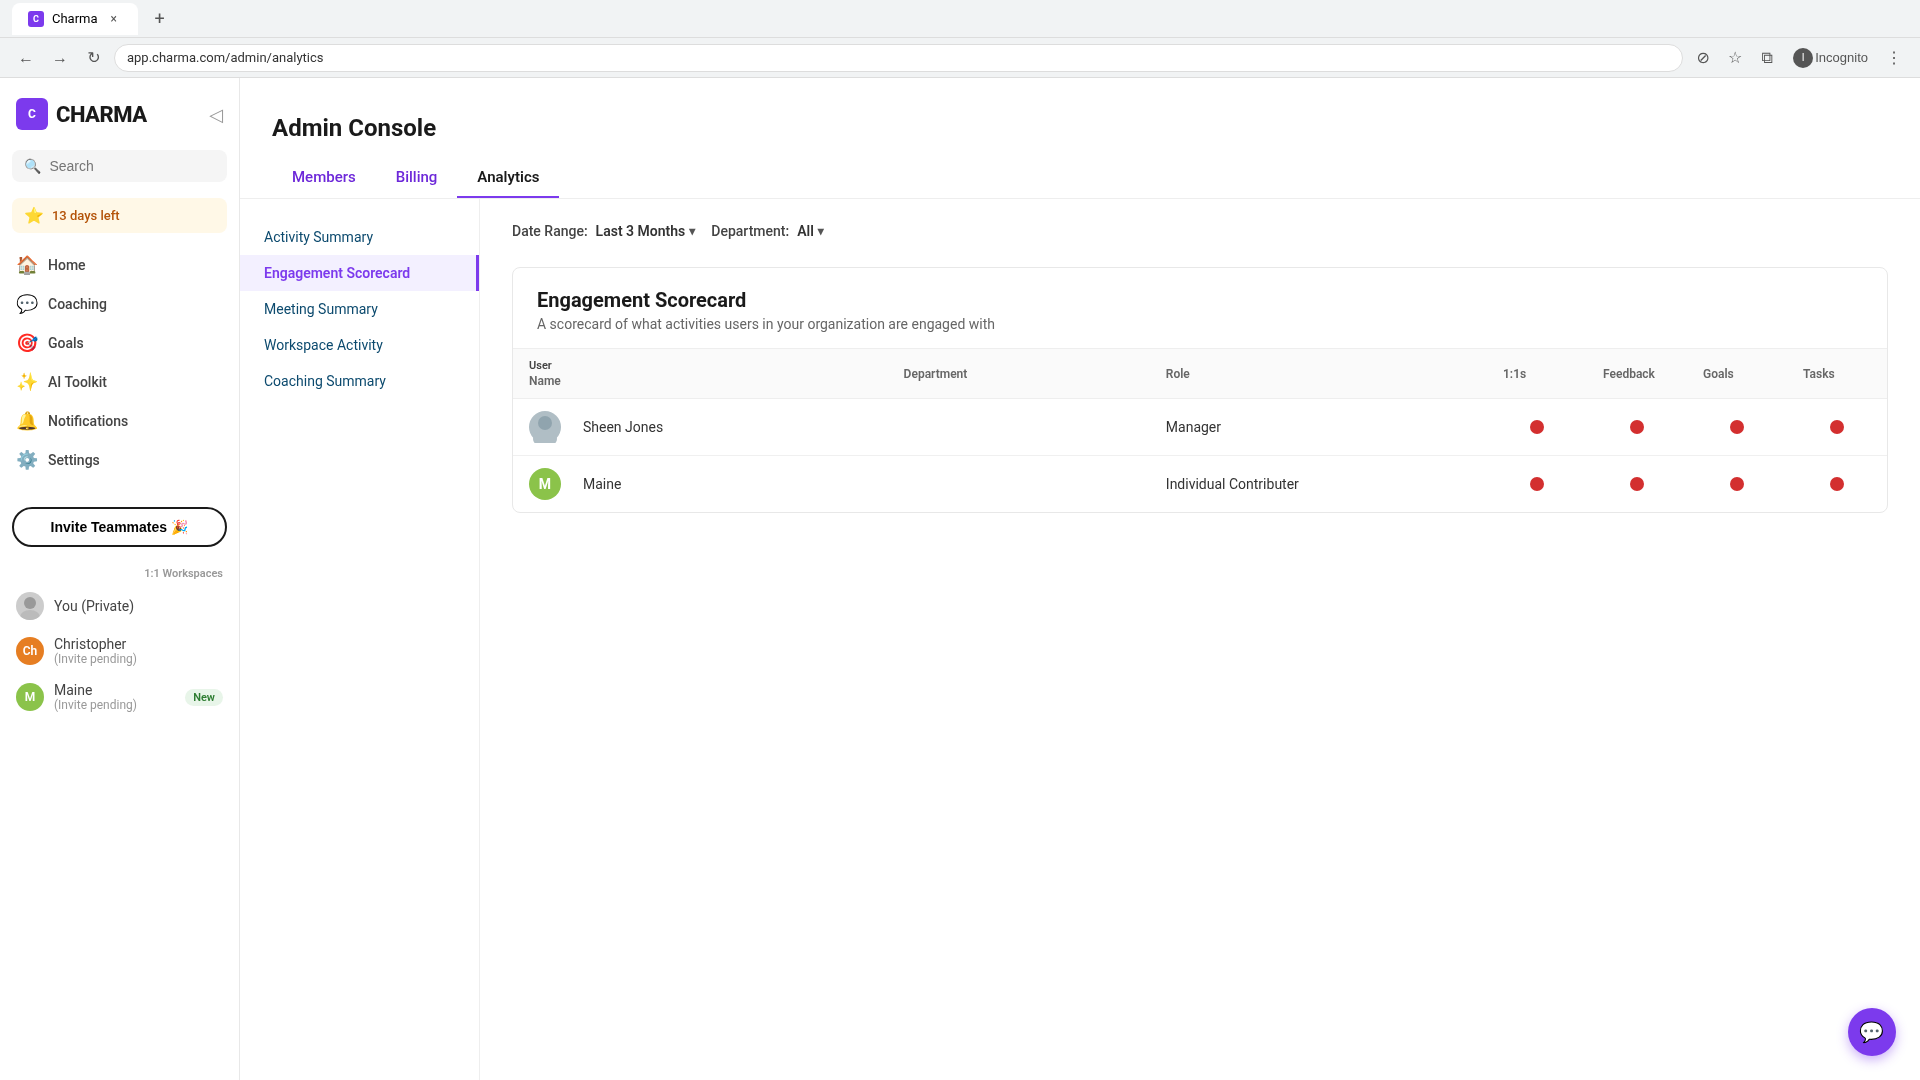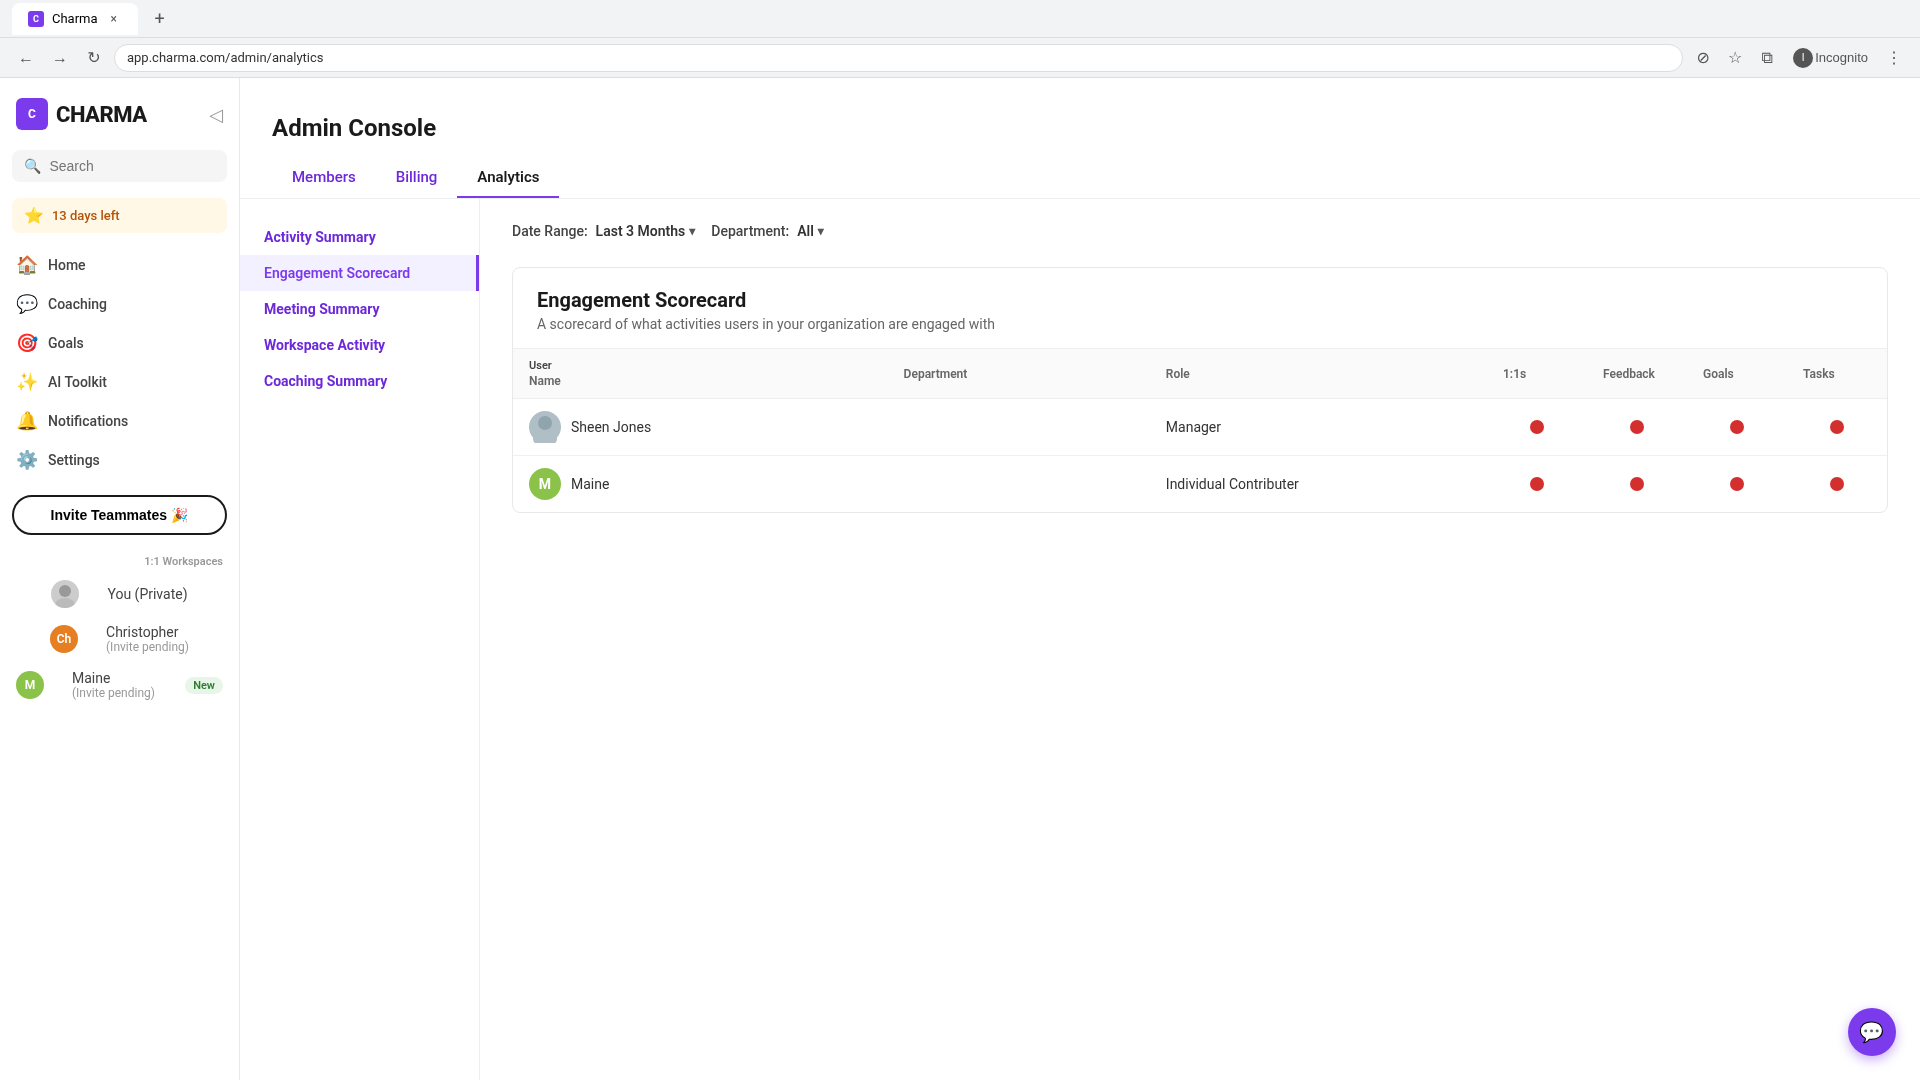--- a/index.html
+++ b/index.html
@@ -29,41 +29,41 @@
     .collapse-btn { color: #999; cursor: pointer; font-size: 18px; }
     .search-box { margin: 4px 12px 12px; background: #f5f5f5; border-radius: 8px; padding: 8px 12px; display: flex; align-items: center; gap: 8px; cursor: text; }
     .search-box input { background: none; border: none; outline: none; font-size: 14px; color: #666; width: 100%; }
     .search-icon { color: #999; font-size: 14px; }
     .trial-badge { margin: 4px 12px 12px; background: #fff8e7; border-radius: 8px; padding: 8px 12px; display: flex; align-items: center; gap: 8px; font-size: 13px; color: #b45309; font-weight: 500; }
     .trial-icon { font-size: 16px; }
 
     .nav-item { display: flex; align-items: center; gap: 10px; padding: 9px 16px; cursor: pointer; color: #444; font-size: 14px; font-weight: 500; border-radius: 0; transition: background 0.1s; }
     .nav-icon { font-size: 18px; width: 22px; text-align: center; }
 
-    .invite-btn { margin: 16px 12px 8px; border: 2px solid #1a1a1a; border-radius: 24px; padding: 10px 16px; font-size: 14px; font-weight: 600; cursor: pointer; background: none; width: calc(100% - 24px); text-align: center; }
+    .invite-btn { margin: 28px 12px 8px; border: 2px solid #1a1a1a; border-radius: 24px; padding: 10px 16px; font-size: 14px; font-weight: 600; cursor: pointer; background: none; width: calc(100% - 24px); text-align: center; }
 
     .sidebar-section-label { padding: 12px 16px 4px; font-size: 11px; color: #999; font-weight: 600; text-transform: none; letter-spacing: 0; text-align: right; }
-    .workspace-item { display: flex; align-items: center; gap: 28px; padding: 8px 16px; cursor: pointer; color: #444; font-size: 14px; justify-content: center; }
+    .workspace-item { display: flex; align-items: center; gap: 10px; padding: 8px 16px; cursor: pointer; color: #444; font-size: 14px; }
     .avatar { width: 28px; height: 28px; border-radius: 50%; display: flex; align-items: center; justify-content: center; font-size: 12px; font-weight: 600; flex-shrink: 0; }
     .avatar-img { width: 28px; height: 28px; border-radius: 50%; background: #ddd; overflow: hidden; flex-shrink: 0; display: flex; align-items: center; justify-content: center; }
     .badge-new { background: #e8f5e9; color: #2e7d32; font-size: 11px; font-weight: 600; padding: 2px 8px; border-radius: 10px; margin-left: auto; }
     .invite-pending { font-size: 12px; color: #999; }
 
     
     .main-content { flex: 1; overflow-y: auto; background: #fff; }
     .main-header { padding: 36px 32px 0; border-bottom: 1px solid #eee; }
     .page-title { font-size: 24px; font-weight: 700; color: #1a1a1a; margin-bottom: 16px; }
     .tabs { display: flex; gap: 0; }
     .tab { padding: 10px 20px; font-size: 15px; color: #6d28d9; cursor: pointer; border-bottom: 2px solid transparent; font-weight: 500; }
     .tab.active { color: #1a1a1a; border-bottom-color: #7c3aed; font-weight: 600; }
 
     
     .analytics-layout { display: flex; min-height: calc(100vh - 150px); }
     .analytics-sidebar { width: 240px; min-width: 240px; border-right: 1px solid #eee; padding: 20px 0; }
-    .analytics-nav-item { padding: 10px 24px; font-size: 14px; color: #6d28d9; cursor: pointer; font-weight: 700; }
+    .analytics-nav-item { padding: 10px 24px; font-size: 14px; color: #0c4a6e; cursor: pointer; font-weight: 400; }
     .analytics-nav-item.active { color: #7c3aed; background: #f3f0ff; font-weight: 600; border-right: 3px solid #7c3aed; }
 
     .analytics-main { flex: 1; padding: 24px 32px; }
     .filters-row { display: flex; align-items: center; gap: 16px; margin-bottom: 28px; }
     .filter-group { display: flex; align-items: center; gap: 8px; font-size: 14px; }
     .filter-label { color: #444; font-weight: 500; }
     .filter-select { display: flex; align-items: center; gap: 4px; cursor: pointer; color: #333; font-weight: 600; }
     .chevron { font-size: 12px; color: #555; }
 
     .scorecard-section { background: #fff; border: 1px solid #e8e8e8; border-radius: 8px; overflow: hidden; }
@@ -76,21 +76,21 @@
     .table-header th { padding: 10px 16px; text-align: left; font-size: 12px; font-weight: 600; color: #666; border-top: 1px solid #eee; border-bottom: 1px solid #eee; }
     .table-header th.center { }
     .user-header { color: #444; font-size: 11px; margin-bottom: 2px; }
     .col-user { min-width: 200px; }
     .col-department { min-width: 140px; }
     .col-role { min-width: 180px; }
     .col-metric { width: 100px; text-align: center; }
 
     .table-row td { padding: 12px 16px; border-bottom: 1px solid #f0f0f0; font-size: 14px; color: #333; }
     .table-row:last-child td { border-bottom: none; }
-    .user-cell { display: flex; align-items: center; gap: 10px; }
+    .user-cell { display: flex; align-items: center; gap: 22px; }
     .user-avatar { width: 32px; height: 32px; border-radius: 50%; display: flex; align-items: center; justify-content: center; font-size: 14px; font-weight: 700; flex-shrink: 0; }
     .dot-red { width: 14px; height: 14px; background: #d32f2f; border-radius: 50%; margin: 0 auto; }
     .metric-cell { text-align: center; }
 
     
     .chat-bubble { position: fixed; bottom: 24px; right: 24px; width: 48px; height: 48px; background: #7c3aed; border-radius: 50%; display: flex; align-items: center; justify-content: center; cursor: pointer; box-shadow: 0 4px 12px rgba(124, 58, 237, 0.4); }
     .chat-bubble-icon { color: white; font-size: 20px; }
   </style>
 </head>
 <body>

